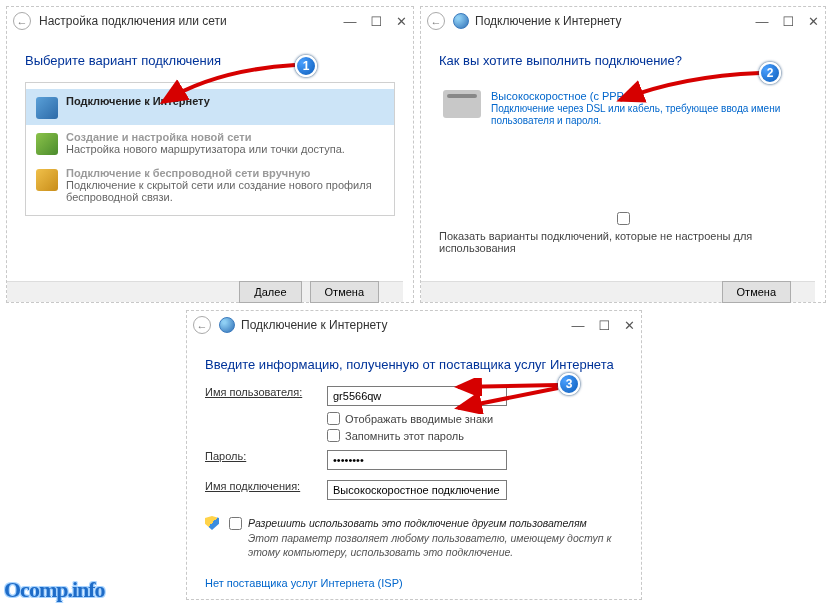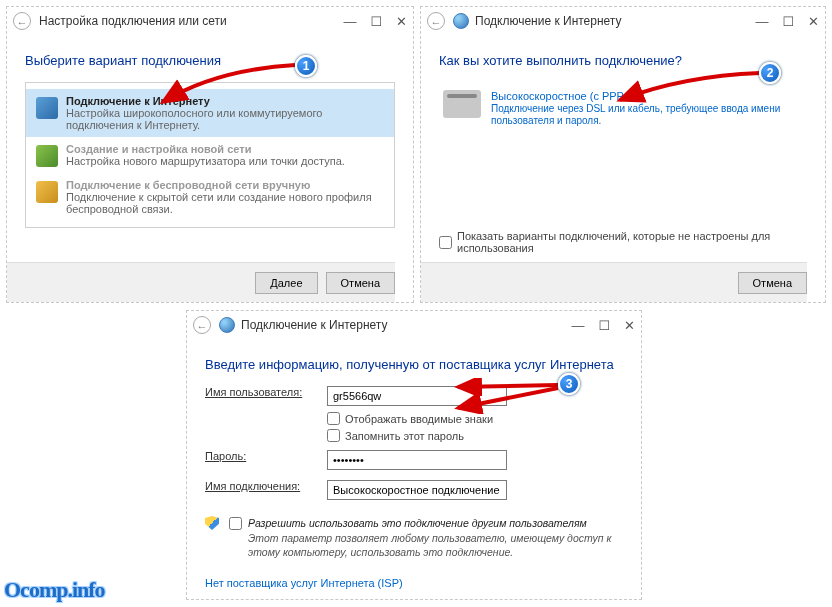--- a/index.html
+++ b/index.html
@@ -22,21 +22,21 @@
   .opt { display:flex; align-items:flex-start; gap:8px; padding:6px 10px; cursor:pointer;}
   .opt.sel { background:#cce4f7; }
   .opt .oicon { width:22px;height:22px;flex:0 0 22px;border-radius:3px;background:linear-gradient(135deg,#5aa0d8,#2c6aa8);margin-top:2px;}
   .opt .oicon.g{background:linear-gradient(135deg,#8bc34a,#4b8b2d);}
   .opt .oicon.y{background:linear-gradient(135deg,#f0c04a,#c88d1a);}
   .opt .oicon.p{background:linear-gradient(135deg,#6aa6de,#1a5e9a);}
   .opt .ot { font-size:11px; }
   .opt .ot b { font-weight:600; color:#222; display:block; }
   .opt .ot .d { color:#666; }
   .disabled .ot, .disabled .ot b { color:#9a9a9a; }
-  .footer { position:absolute;bottom:0;left:0;right:18px;height:40px;background:#f0f0f0;border-top:1px solid #ddd;display:flex;justify-content:flex-end;align-items:center;gap:8px;padding:0 0;}
+  .footer { position:absolute;bottom:0;left:0;right:10px;height:21px;background:#f0f0f0;border-top:1px solid #ddd;display:flex;justify-content:flex-end;align-items:center;gap:8px;padding:0 24px;}
   .btn { font-size:11px; padding:4px 14px; border:1px solid #adadad; background:#e1e1e1; cursor:pointer;}
   .pppoe { display:flex; gap:10px; padding:8px 4px; cursor:pointer;}
   .modem { width:38px;height:28px;background:#c8c8c8;border-radius:3px;position:relative;flex:0 0 38px;}
   .modem::after{content:"";position:absolute;top:4px;left:4px;right:4px;height:4px;background:#888;border-radius:2px;}
   .pppoe .t a { color:#0066cc; font-size:11px; text-decoration:none;}
   .pppoe .t .d { color:#0066cc; font-size:10px; }
   .check { display:flex; align-items:center; gap:5px; font-size:11px; color:#444; }
   .check input { margin:0;}
   
   .badge { position:absolute; width:22px;height:22px;border-radius:50%;background:radial-gradient(circle at 30% 30%,#4aa0ff,#0b5bb8);border:2px solid #fff;box-shadow:0 0 3px #003366;color:#fff;font-weight:bold;font-size:12px;display:flex;align-items:center;justify-content:center;z-index:5;}
@@ -64,21 +64,21 @@
       <span>—</span>
       <span>☐</span>
       <span>✕</span>
     </div>
   </div>
   <div class="content">
     <div class="heading">Выберите вариант подключения</div>
     <div class="optbox">
       <div class="opt sel">
         <span class="oicon"></span>
-        <div class="ot"><b>Подключение к Интернету</b><span class="d">Настройка широкополосного или коммутируемого подключения к Интернету.</span></div>
+        <div class="ot"><b>Подключение к Интернету</b></div>
       </div>
       <div class="opt disabled">
         <span class="oicon g"></span>
         <div class="ot"><b>Создание и настройка новой сети</b><span class="d">Настройка нового маршрутизатора или точки доступа.</span></div>
       </div>
       <div class="opt disabled">
         <span class="oicon y"></span>
         <div class="ot"><b>Подключение к беспроводной сети вручную</b><span class="d">Подключение к скрытой сети или создание нового профиля беспроводной связи.</span></div>
       </div>
     </div>
@@ -111,21 +111,21 @@
   </div>
   <div class="content">
     <div class="heading">Как вы хотите выполнить подключение?</div>
     <div class="pppoe">
       <div class="modem"></div>
       <div class="t">
         <a>Высокоскоростное (с PPPoE)</a><br>
         <span class="d">Подключение через DSL или кабель, требующее ввода имени пользователя и пароля.</span>
       </div>
     </div>
-    <div style="position:absolute;bottom:48px;left:18px;right:18px;" class="check">
+    <div style="position:absolute;bottom:48px;left:18px;right:18px;flex-direction:column;" class="check">
       <input type="checkbox" style="">
       <span>Показать варианты подключений, которые не настроены для использования</span>
     </div>
   </div>
   <div class="footer">
     <button class="btn">Отмена</button>
   </div>
 </div>
 <div class="badge" style="left:759px;top:62px;">2</div>
 <svg class="arrow" style="left:612px;top:68px;width:152px;height:40px;">

